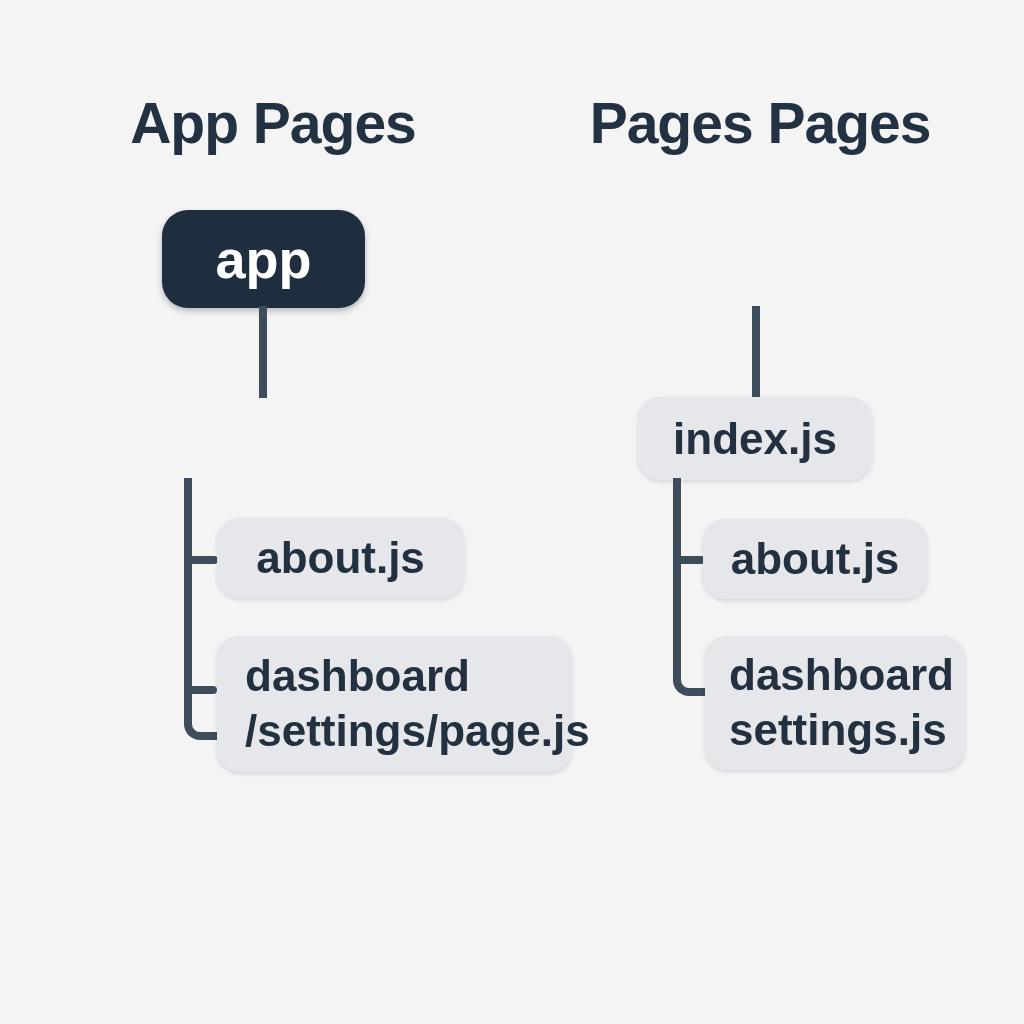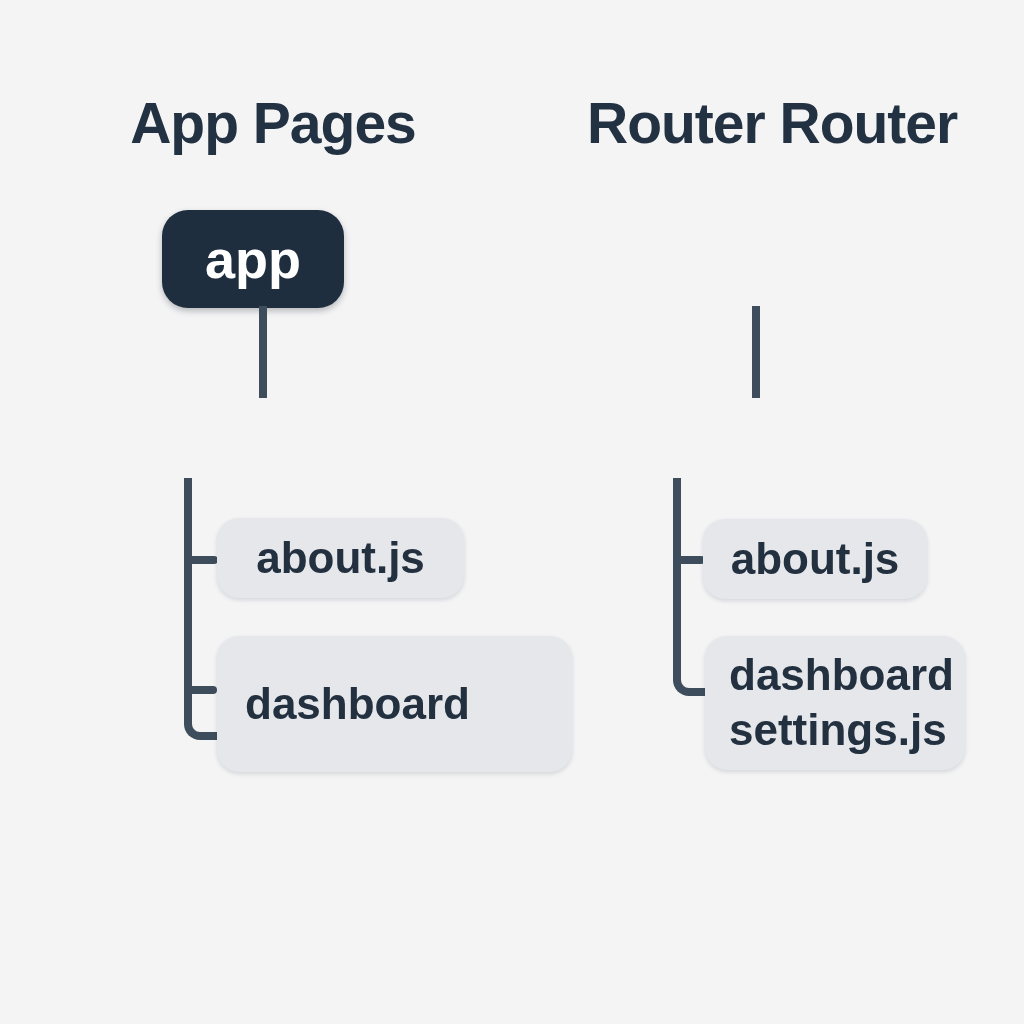--- a/index.html
+++ b/index.html
@@ -33,21 +33,21 @@
     box-sizing:border-box;
   }
   .root-node{
     background:var(--root_box_fill,#1e2e3f);
     color:var(--root_text,#ffffff);
     border-radius:26px;
     font-size:54px;
     font-weight:700;
     box-shadow:0 3px 6px rgba(20,30,40,.28);
   }
-  #app-root{left:162px;top:210px;width:182px;height:98px;}
+  #app-root{left:162px;top:210px;width:203px;height:98px;}
   #pages-root{left:643px;top:211px;width:232px;height:97px;}
 
   .leaf-node{
     background:var(--child_box_fill,#e5e7ea);
     color:var(--child_text,#22303f);
     border-radius:22px;
     font-size:44px;
     font-weight:700;
     box-shadow:0 2px 4px rgba(30,45,60,.15);
   }
@@ -104,28 +104,32 @@
   <div class="conn cap" id="l-branch-dash"></div>
   <div class="conn-elbow" id="l-elbow"></div>
 
   <div class="node leaf-node" id="about-left-node">
     <span>about.js</span>
   </div>
 
   <div class="node leaf-node" id="dash-left-node">
     <span class="two-line">
       <span>dashboard</span>
+      <span>/settings/page.js</span>
     </span>
   </div>
 
-  <div class="title title-right">Router Router</div>
+  <div class="title title-right">Pages Pages</div>
 
 
   <div class="conn" id="r-root-drop"></div>
 
+  <div class="node leaf-node" id="index-js-node">
+    <span>index.js</span>
+  </div>
 
   <div class="conn" id="r-trunk"></div>
   <div class="conn cap" id="r-branch-about"></div>
   <div class="conn-elbow" id="r-elbow"></div>
 
   <div class="node leaf-node" id="about-right-node">
     <span>about.js</span>
   </div>
 
   <div class="node leaf-node" id="dash-right-node">

